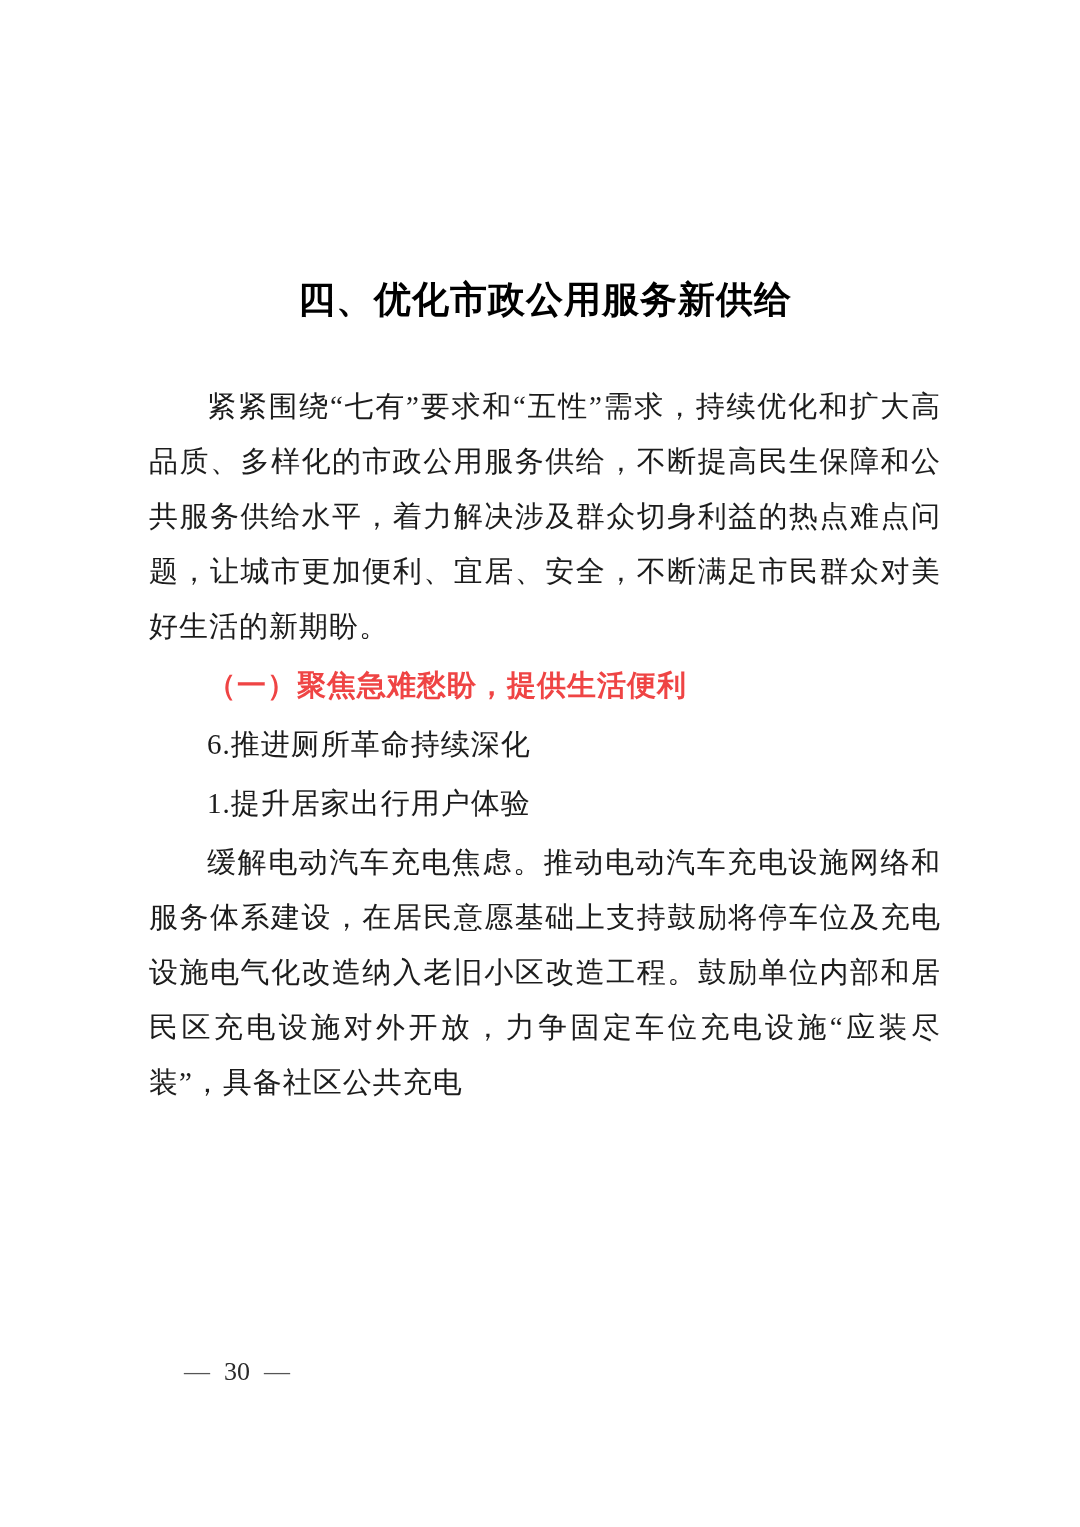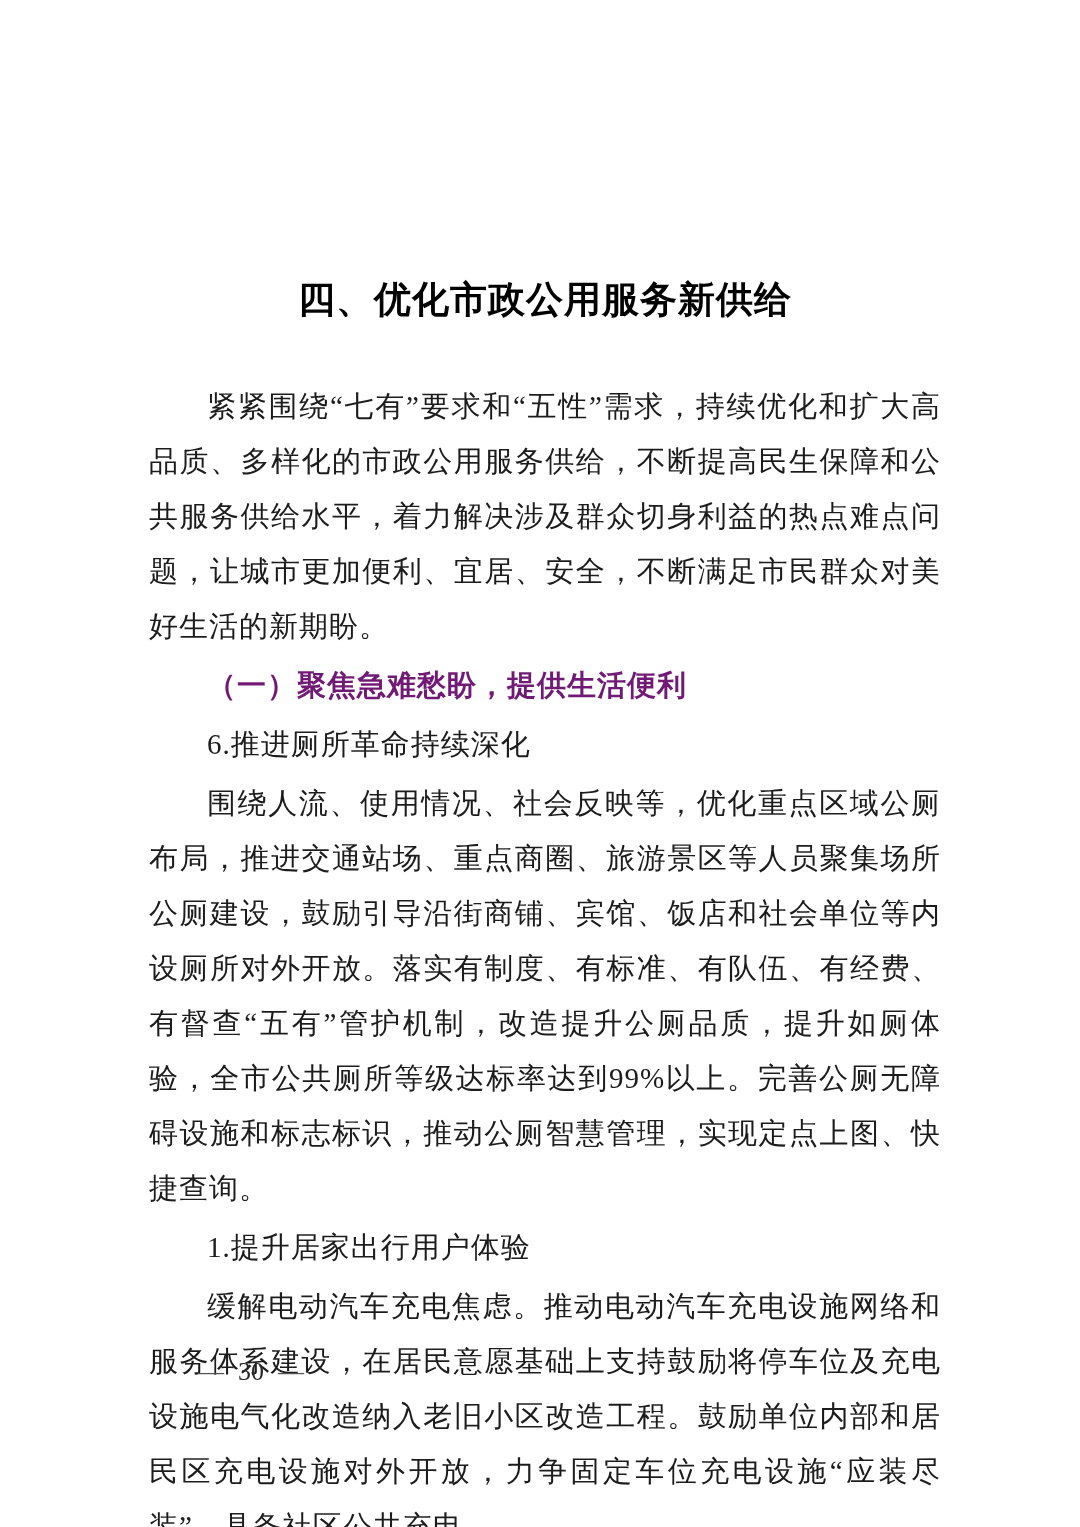--- a/index.html
+++ b/index.html
@@ -34,26 +34,26 @@
   .content p {
     margin: 4px;
     font-size: 29px;
     line-height: 55px;
     text-align: justify;
     text-indent: 2em;
     letter-spacing: 1px;
   }
   .content p.section-heading {
     font-weight: 700;
-    color: #701a75;
+    color: #ef4444;
   }
   .page-footer {
     position: absolute;
     top: 1352px;
-    left: 184px;
+    left: 170px;
     font-size: 26px;
     line-height: 40px;
     color: #333333;
     letter-spacing: 0;
   }
   .page-footer .dash {
     color: #555555;
     padding: 0 14px;
   }
   .page-footer .num {
@@ -68,21 +68,20 @@
   <h1 class="doc-title">四、优化市政公用服务新供给</h1>
 
   <div class="content">
 
     <p class="body-paragraph">紧紧围绕“七有”要求和“五性”需求，持续优化和扩大高品质、多样化的市政公用服务供给，不断提高民生保障和公共服务供给水平，着力解决涉及群众切身利益的热点难点问题，让城市更加便利、宜居、安全，不断满足市民群众对美好生活的新期盼。</p>
 
     <p class="section-heading">（一）聚焦急难愁盼，提供生活便利</p>
 
     <p class="numbered-item">6.推进厕所革命持续深化</p>
 
-    <p class="body-paragraph">围绕人流、使用情况、社会反映等，优化重点区域公厕布局，推进交通站场、重点商圈、旅游景区等人员聚集场所公厕建设，鼓励引导沿街商铺、宾馆、饭店和社会单位等内设厕所对外开放。落实有制度、有标准、有队伍、有经费、有督查“五有”管护机制，改造提升公厕品质，提升如厕体验，全市公共厕所等级达标率达到99%以上。完善公厕无障碍设施和标志标识，推动公厕智慧管理，实现定点上图、快捷查询。</p>
 
     <p class="numbered-item">1.提升居家出行用户体验</p>
 
     <p class="body-paragraph">缓解电动汽车充电焦虑。推动电动汽车充电设施网络和服务体系建设，在居民意愿基础上支持鼓励将停车位及充电设施电气化改造纳入老旧小区改造工程。鼓励单位内部和居民区充电设施对外开放，力争固定车位充电设施“应装尽装”，具备社区公共充电</p>
 
   </div>
 
   <div class="page-footer">
     <span class="dash">—</span><span class="num">30</span><span class="dash">—</span>
   </div>

